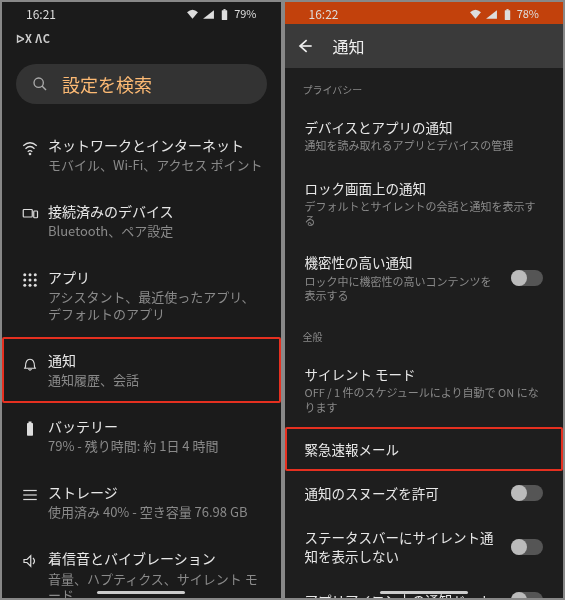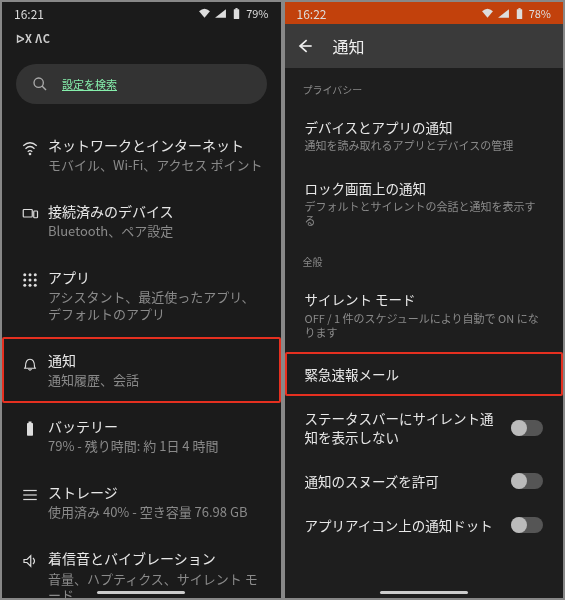--- a/index.html
+++ b/index.html
@@ -1,28 +1,28 @@
 <!DOCTYPE html>
 <html><head>
 <meta charset="utf-8">
 <style>
 * { margin:0; padding:0; box-sizing:border-box; font-family:"Noto Sans CJK JP","Hiragino Sans",Arial,sans-serif; }
 body { background:#888; display:flex; gap:4px; width:565px; height:600px; padding:2px; }
 .phone { width:279px; height:596px; background:#1b1b1b; overflow:hidden; position:relative; }
 
-.status-bar { height:22px; display:flex; align-items:center; justify-content:space-between; padding:0 12px; color:#ddd; font-size:12px; }
-.status-icons { display:flex; align-items:center; gap:3px; }
+.status-bar { height:22px; display:flex; align-items:center; justify-content:space-between; padding:0 24px; color:#ddd; font-size:12px; }
+.status-icons { display:flex; align-items:flex-end; gap:3px; }
 .status-icons svg { width:13px; height:13px; fill:#ddd; }
 .batt-pct { font-size:11px; }
 
 .logo { color:#ccc; font-size:11px; padding:6px 14px 8px; letter-spacing:.5px; font-weight:600;}
 
 .search-bar { margin:10px 14px 18px; background:#333; border-radius:24px; height:40px; display:flex; align-items:center; padding:0 16px; gap:14px; }
 .search-bar svg { width:16px; height:16px; stroke:#aaa; fill:none; stroke-width:2; }
-.search-bar span { color:#86efac; font-size:11px;text-decoration:underline; }
+.search-bar span { color:#fdba74; font-size:18px; }
 
 .titlebar { height:44px; display:flex; align-items:center; padding:0 10px; gap:18px; }
 .titlebar svg { width:20px; height:20px; stroke:#eee; fill:none; stroke-width:2; }
 .titlebar span { color:#eee; font-size:16px; }
 
 .section-label { color:#888; font-size:10px; padding:14px 18px 8px; }
 
 .list { padding:0 0 6px; }
 .item { display:flex; align-items:flex-start; padding:12px 16px; gap:8px; border:2px solid transparent; border-radius:2px; }
 .item.highlight { border-color:#e63020; }
@@ -224,43 +224,50 @@
         <div class="n-title">デバイスとアプリの通知</div>
         <div class="n-sub">通知を読み取れるアプリとデバイスの管理</div>
       </div>
   </div>
   <div class="n-item">
     <div class="n-text">
         <div class="n-title">ロック画面上の通知</div>
         <div class="n-sub">デフォルトとサイレントの会話と通知を表示する</div>
       </div>
   </div>
+  <div class="n-item">
+    <div class="n-text">
+        <div class="n-title">機密性の高い通知</div>
+        <div class="n-sub">ロック中に機密性の高いコンテンツを表示する</div>
+      </div>
+    <div class="toggle"></div>
+  </div>
 
   <div class="section-label">全般</div>
 
   <div class="n-item">
     <div class="n-text">
         <div class="n-title">サイレント モード</div>
         <div class="n-sub">OFF / 1 件のスケジュールにより自動で ON になります</div>
       </div>
   </div>
   <div class="n-item highlight">
     <div class="n-text">
         <div class="n-title">緊急速報メール</div>
       </div>
   </div>
   <div class="n-item">
     <div class="n-text">
+        <div class="n-title">通知のスヌーズを許可</div>
+      </div>
+    <div class="toggle"></div>
+  </div>
+  <div class="n-item">
+    <div class="n-text">
         <div class="n-title">ステータスバーにサイレント通知を表示しない</div>
-      </div>
-    <div class="toggle"></div>
-  </div>
-  <div class="n-item">
-    <div class="n-text">
-        <div class="n-title">通知のスヌーズを許可</div>
       </div>
     <div class="toggle"></div>
   </div>
   <div class="n-item">
     <div class="n-text">
         <div class="n-title">アプリアイコン上の通知ドット</div>
       </div>
     <div class="toggle"></div>
   </div>
 

